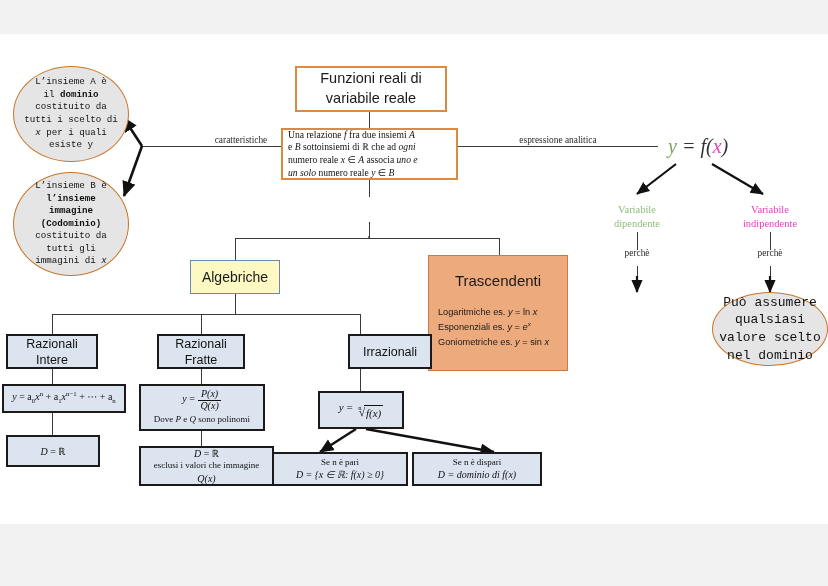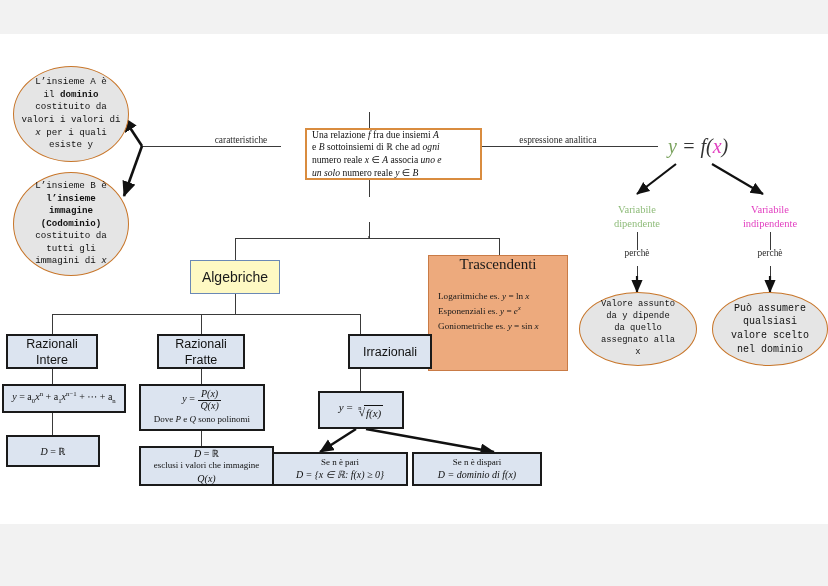--- a/index.html
+++ b/index.html
@@ -48,21 +48,20 @@
   .box-def {
     border: 2px solid #d98c3f;
     background: #ffffff;
     font-family: "Liberation Serif", serif;
     font-size: 9.6px;
     color: #111111;
     line-height: 1.32;
     align-items: flex-start;
     text-align: left;
     padding: 3px 5px;
-    margin-left: 24px;
   }
   
   .ellipse {
     position: absolute;
     box-sizing: border-box;
     border: 1.6px solid #c8762a;
     background: #e5e5e5;
     border-radius: 50%;
     display: flex;
     align-items: center;
@@ -81,23 +80,24 @@
     border: 1.2px solid #6a88b5;
     background: #fef9c3;
     font-family: "Liberation Sans", sans-serif;
     font-size: 14px;
     color: #1a1a1a;
   }
   
   .box-orange {
     border: 1.2px solid #c97b46;
     background: #edaa7d;
-    font-family: Liberation Serif, serif;
+    font-family: Liberation Sans, sans-serif;
     color: #1a1a1a;
     justify-content: flex-start;
+    padding-top: 16px;
   }
   .box-orange .t-head {
     font-size: 15px;
     margin-bottom: 16px;
   }
   .box-orange .t-list {
     font-size: 9.2px;
     text-align: left;
     align-self: flex-start;
     padding-left: 9px;
@@ -268,20 +268,24 @@
 
     <path d="M637,276 L637,292" stroke="#111111" stroke-width="2.2" fill="none" marker-end="url(#ah)"></path>
     <path d="M770,276 L770,292" stroke="#111111" stroke-width="2.2" fill="none" marker-end="url(#ah)"></path>
 
     <path d="M356,429 L320,452" stroke="#111111" stroke-width="2.4" fill="none" marker-end="url(#ah)"></path>
     <path d="M366,429 L494,452" stroke="#111111" stroke-width="2.4" fill="none" marker-end="url(#ah)"></path>
 
     <path d="M369,236 L369,238" stroke="#3a3a3a" stroke-width="1.3" fill="none"></path>
   </svg>
 
+  <div class="node box-title" style="left:295px; top:66px; width:152px; height:46px;">
+    <span>Funzioni reali di</span>
+    <span>variabile reale</span>
+  </div>
 
   <div class="node box-def" style="left:281px; top:128px; width:177px; height:52px;">
     <div>
       <span>Una relazione </span><span class="mi">f</span><span> fra due insiemi </span><span class="mi">A</span>
     </div>
     <div>
       <span>e </span><span class="mi">B</span><span> sottoinsiemi di ℝ che  ad </span><span class="mi">ogni</span>
     </div>
     <div>
       <span>numero reale </span><span class="mi">x</span><span> ∈ </span><span class="mi">A</span><span> associa </span><span class="mi">uno e</span>
@@ -294,21 +298,21 @@
   <div class="edge-label" style="left:200px; top:135px; width:82px;">caratteristiche</div>
   <div class="edge-label" style="left:503px; top:135px; width:110px;">espressione analitica</div>
   <div class="edge-label" style="left:612px; top:248px; width:50px;">perchè</div>
   <div class="edge-label" style="left:745px; top:248px; width:50px;">perchè</div>
 
   <div class="ellipse" style="left:13px; top:66px; width:116px; height:96px;">
     <div>
       <span>L’insieme A è</span><br>
       <span>il </span><b>dominio</b><br>
       <span>costituito da</span><br>
-      <span>valori i valori di</span><br>
+      <span>tutti i scelto di</span><br>
       <span class="mi">x</span><span> per i quali</span><br>
       <span>esiste y</span>
     </div>
   </div>
 
   <div class="ellipse" style="left:13px; top:172px; width:116px; height:104px;">
     <div>
       <span>L’insieme B è</span><br>
       <b>l’insieme</b><br>
       <b>immagine</b><br>
@@ -325,31 +329,22 @@
 
   <div class="lbl-green" style="left:592px; top:203px; width:90px;">
     <span>Variabile</span><br>
     <span>dipendente</span>
   </div>
   <div class="lbl-magenta" style="left:722px; top:203px; width:96px;">
     <span>Variabile</span><br>
     <span>indipendente</span>
   </div>
 
-  <div class="ellipse" style="left:579px; top:292px; width:118px; height:74px; font-size:8.8px;">
-    <div>
-      <span>Valore assunto</span><br>
-      <span>da y dipende</span><br>
-      <span>da quello</span><br>
-      <span>assegnato alla</span><br>
-      <span>x</span>
-    </div>
-  </div>
-
-  <div class="ellipse" style="left:712px; top:292px; width:116px; height:74px; font-size:10px;">
+
+  <div class="ellipse" style="left:712px; top:292px; width:116px; height:74px; font-size:13px;">
     <div>
       <span>Può assumere</span><br>
       <span>qualsiasi</span><br>
       <span>valore scelto</span><br>
       <span>nel dominio</span>
     </div>
   </div>
 
   <div class="node box-blue" style="left:190px; top:260px; width:90px; height:34px;">
     <span>Algebriche</span>

